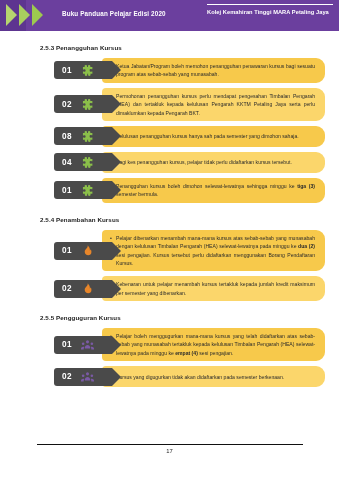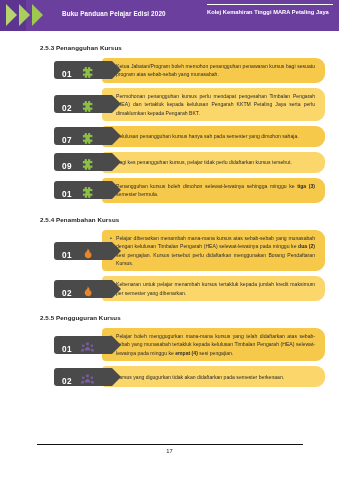--- a/index.html
+++ b/index.html
@@ -88,21 +88,21 @@
   }
   .row-text b { font-weight: bold; }
 
   
   .tab {
     position: absolute; left: 0; top: 50%;
     transform: translateY(-50%);
     width: 58px; height: 18px;
     background: #4a4a4a;
     border-radius: 3px 0 0 3px;
-    display: flex; align-items: flex-end;
+    display: flex; align-items: center;
     z-index: 3;
   }
   .tab:after {
     content:"";
     position: absolute; right: -9px; top: 0;
     width: 0; height: 0;
     border-top: 9px solid transparent;
     border-bottom: 9px solid transparent;
     border-left: 9px solid #4a4a4a;
   }
@@ -170,34 +170,34 @@
                 <path fill="#8bbf4a" d="M9 2a2.3 2.3 0 0 1 2.3 2.3c0 .5-.2.9-.4 1.3h2.2c-.2-.4-.4-.8-.4-1.3A2.3 2.3 0 0 1 15 2a2.3 2.3 0 0 1 2.3 2.3c0 .5-.1.9-.4 1.3H21v4.1h-1.5c-.4-.3-.8-.4-1.3-.4A2.3 2.3 0 0 0 15.9 12a2.3 2.3 0 0 0 2.3 2.3c.5 0 .9-.2 1.3-.4H21V18h-3.8c.2.4.4.8.4 1.3A2.3 2.3 0 0 1 15.3 22a2.3 2.3 0 0 1-2.3-2.7c0-.5.2-.9.4-1.3h-2.2c.2.4.4.8.4 1.3A2.3 2.3 0 0 1 9.3 22 2.3 2.3 0 0 1 7 19.3c0-.5.1-.9.4-1.3H3.6v-4.1H5c.4.2.8.4 1.3.4A2.3 2.3 0 0 0 8.6 12a2.3 2.3 0 0 0-2.3-2.3c-.5 0-.9.1-1.3.4H3.6V5.6H7c-.3-.4-.4-.8-.4-1.3A2.3 2.3 0 0 1 9 2z"></path>
               </svg>
             </span>
           </div>
         </div>
         <div class="row">
           <div class="row-body">
             <div class="row-text">Kelulusan penangguhan kursus hanya sah pada semester yang dimohon sahaja.</div>
           </div>
           <div class="tab">
-            <span class="tab-num">07</span>
+            <span class="tab-num">08</span>
             <span class="tab-icon">
               <svg width="13" height="13" viewBox="0 0 24 24">
                 <path fill="#8bbf4a" d="M9 2a2.3 2.3 0 0 1 2.3 2.3c0 .5-.2.9-.4 1.3h2.2c-.2-.4-.4-.8-.4-1.3A2.3 2.3 0 0 1 15 2a2.3 2.3 0 0 1 2.3 2.3c0 .5-.1.9-.4 1.3H21v4.1h-1.5c-.4-.3-.8-.4-1.3-.4A2.3 2.3 0 0 0 15.9 12a2.3 2.3 0 0 0 2.3 2.3c.5 0 .9-.2 1.3-.4H21V18h-3.8c.2.4.4.8.4 1.3A2.3 2.3 0 0 1 15.3 22a2.3 2.3 0 0 1-2.3-2.7c0-.5.2-.9.4-1.3h-2.2c.2.4.4.8.4 1.3A2.3 2.3 0 0 1 9.3 22 2.3 2.3 0 0 1 7 19.3c0-.5.1-.9.4-1.3H3.6v-4.1H5c.4.2.8.4 1.3.4A2.3 2.3 0 0 0 8.6 12a2.3 2.3 0 0 0-2.3-2.3c-.5 0-.9.1-1.3.4H3.6V5.6H7c-.3-.4-.4-.8-.4-1.3A2.3 2.3 0 0 1 9 2z"></path>
               </svg>
             </span>
           </div>
         </div>
         <div class="row light">
           <div class="row-body">
             <div class="row-text">Bagi kes penangguhan kursus, pelajar tidak perlu didaftarkan kursus tersebut.</div>
           </div>
           <div class="tab">
-            <span class="tab-num">09</span>
+            <span class="tab-num">04</span>
             <span class="tab-icon">
               <svg width="13" height="13" viewBox="0 0 24 24">
                 <path fill="#8bbf4a" d="M9 2a2.3 2.3 0 0 1 2.3 2.3c0 .5-.2.9-.4 1.3h2.2c-.2-.4-.4-.8-.4-1.3A2.3 2.3 0 0 1 15 2a2.3 2.3 0 0 1 2.3 2.3c0 .5-.1.9-.4 1.3H21v4.1h-1.5c-.4-.3-.8-.4-1.3-.4A2.3 2.3 0 0 0 15.9 12a2.3 2.3 0 0 0 2.3 2.3c.5 0 .9-.2 1.3-.4H21V18h-3.8c.2.4.4.8.4 1.3A2.3 2.3 0 0 1 15.3 22a2.3 2.3 0 0 1-2.3-2.7c0-.5.2-.9.4-1.3h-2.2c.2.4.4.8.4 1.3A2.3 2.3 0 0 1 9.3 22 2.3 2.3 0 0 1 7 19.3c0-.5.1-.9.4-1.3H3.6v-4.1H5c.4.2.8.4 1.3.4A2.3 2.3 0 0 0 8.6 12a2.3 2.3 0 0 0-2.3-2.3c-.5 0-.9.1-1.3.4H3.6V5.6H7c-.3-.4-.4-.8-.4-1.3A2.3 2.3 0 0 1 9 2z"></path>
               </svg>
             </span>
           </div>
         </div>
         <div class="row">
           <div class="row-body">
             <div class="row-text">Penangguhan kursus boleh dimohon selewat-lewatnya sehingga minggu ke <b>tiga (3)</b> semester bermula.</div>

